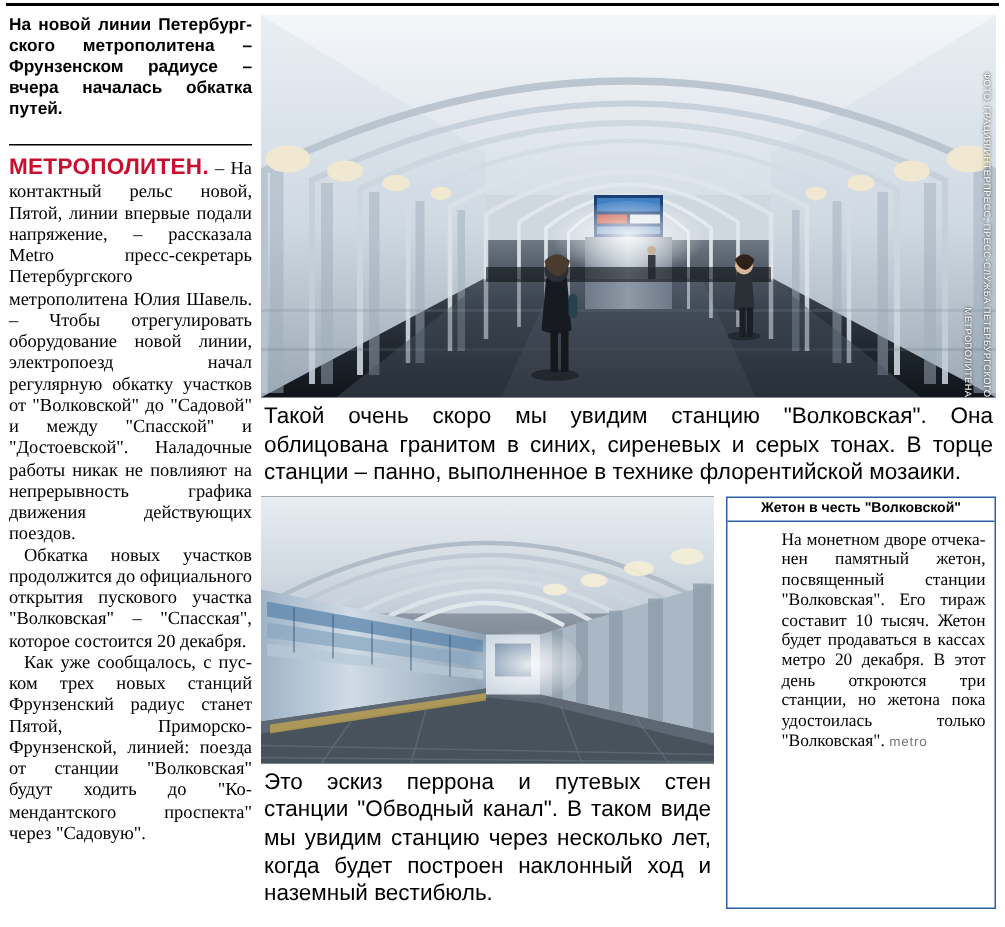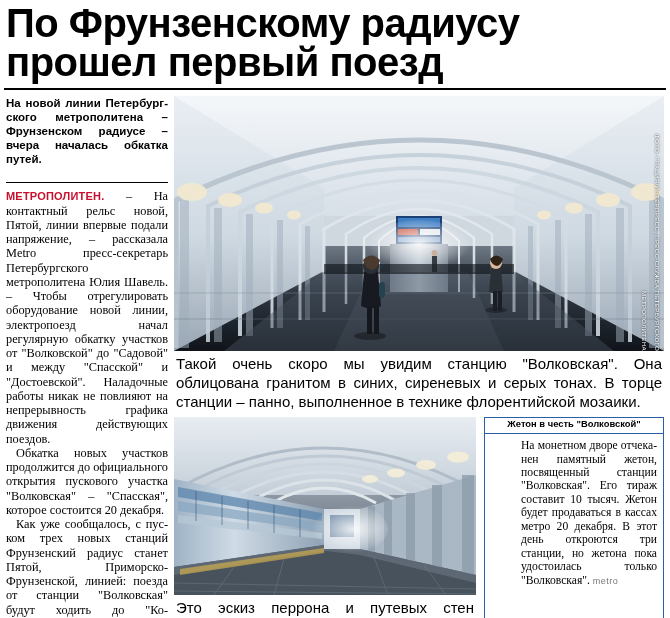--- a/index.html
+++ b/index.html
@@ -82,21 +82,21 @@
     margin: 0;
     text-indent: 10px;
   }
   .body-text p.first {
     text-indent: 0;
   }
   .kicker {
     color: #c8102e;
     font-weight: bold;
     font-family: "Liberation Sans", sans-serif;
-    font-size: 11px;
+    font-size: 15px;
     letter-spacing: 0.2px;
   }
   .metro-tag {
     font-family: "Liberation Sans", sans-serif;
     font-size: 9px;
     color: #777;
     letter-spacing: 0.5px;
     display: inline;
   }
   
@@ -184,26 +184,20 @@
     padding: 0 6px 6px 6px;
     margin-left: 30px;
   }
   .sb-text p { margin: 0; text-indent: 0; }
 </style>
 </head>
 <body>
 
 <div class="page">
 
-  <div class="headline-wrap">
-    <h1 class="headline">
-      <span>По Фрунзенскому радиусу</span>
-      <span class="l2">прошел первый поезд</span>
-    </h1>
-  </div>
   <div class="rule-under-head"></div>
 
   <div class="body-grid">
 
     <div class="col-left">
       <div class="lede">На новой линии Петербург­ского метрополитена – Фрун­зенском радиусе – вчера нача­лась обкатка путей.</div>
       <div class="lede-rule"></div>
       <div class="body-text">
         <p class="first"><span class="kicker">МЕТРОПОЛИТЕН.</span><span> – На контакт­ный рельс новой, Пятой, ли­нии впервые подали напря­жение, – рассказала Metro пресс-секретарь Петербург­ского метрополитена Юлия Шавель. – Чтобы отрегули­ровать оборудование новой линии, электропоезд начал регулярную обкатку участ­ков от "Волковской" до "Са­довой" и между "Спасской" и "Достоевской". Наладочные работы никак не по­влияют на непрерывность графика движения дейст­вующих поездов.</span></p>
         <p>Обкатка новых участков продолжится до официаль­ного открытия пускового участка "Волковская" – "Спасская", которое со­стоится 20 декабря.</p>

